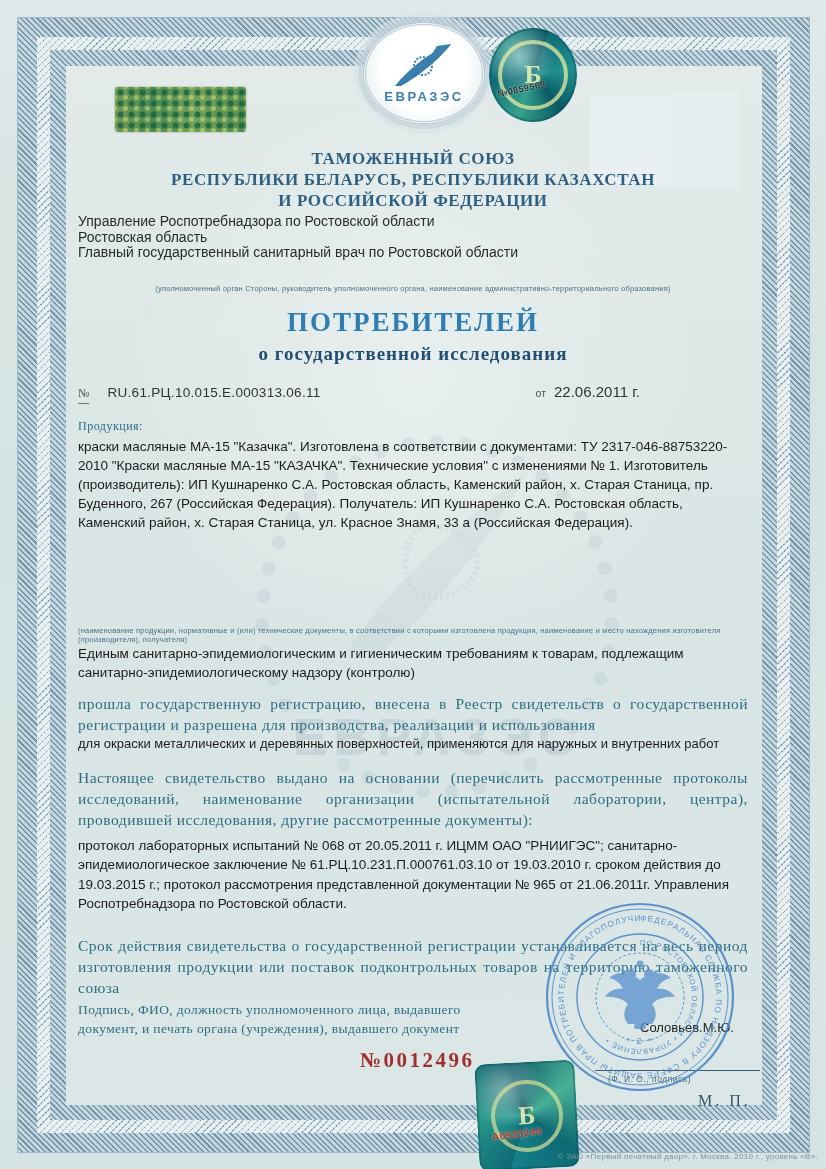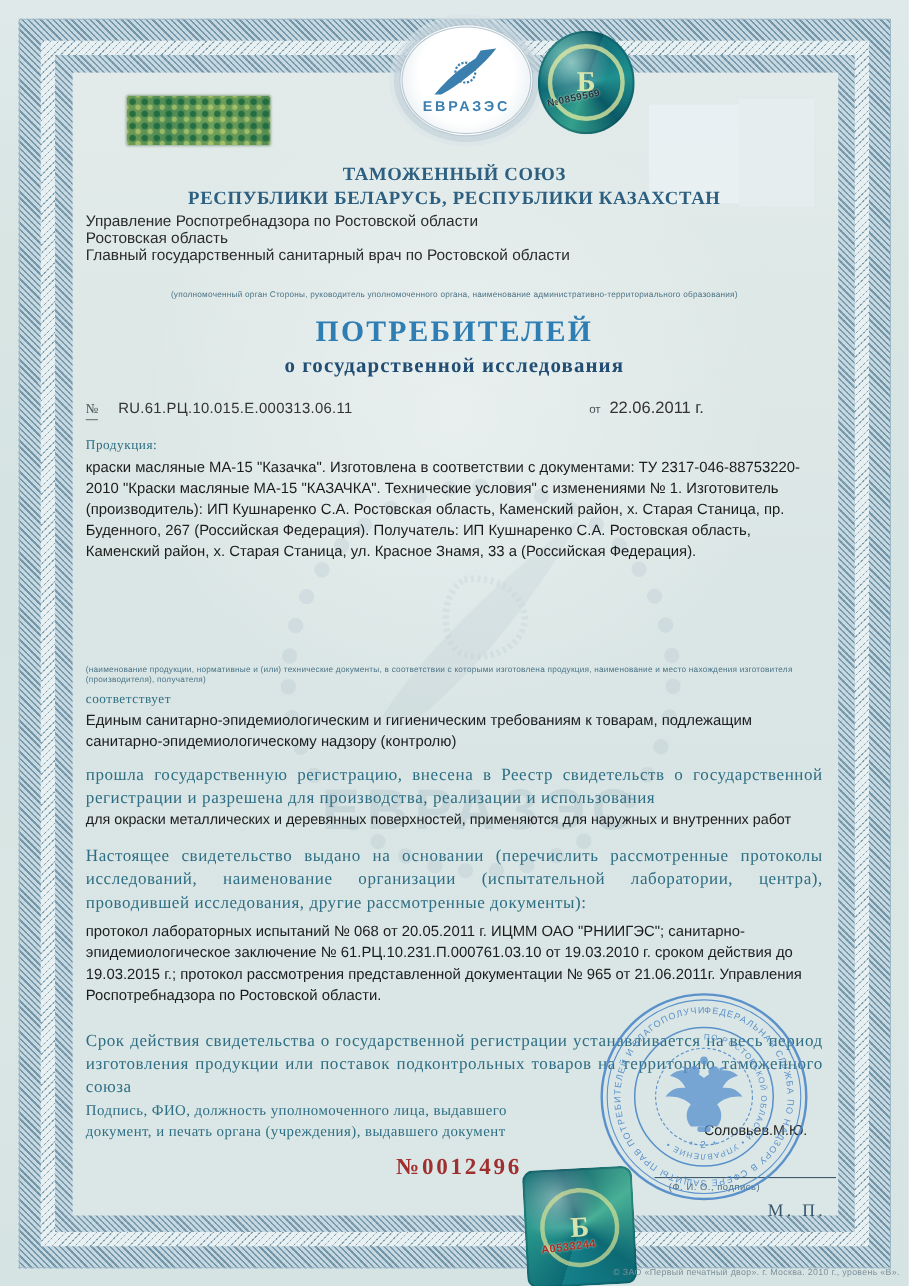--- a/index.html
+++ b/index.html
@@ -203,20 +203,21 @@
     <div class="ring">
       <span class="holo-glyph">Б</span>
     </div>
     <span class="holo-num">№0859569</span>
   </div>
 
   <div class="content">
     <div style="height:88px;"></div>
     <div class="union-line">ТАМОЖЕННЫЙ СОЮЗ</div>
     <div class="union-line">РЕСПУБЛИКИ БЕЛАРУСЬ, РЕСПУБЛИКИ КАЗАХСТАН</div>
+    <div class="union-line">И РОССИЙСКОЙ ФЕДЕРАЦИИ</div>
     <div style="height:3px;"></div>
     <div class="authority">Управление Роспотребнадзора по Ростовской области</div>
     <div class="authority">Ростовская область</div>
     <div class="authority">Главный государственный санитарный врач по Ростовской области</div>
     <div class="tiny-note" style="margin-top:23px;">(уполномоченный орган Стороны, руководитель уполномоченного органа, наименование административно-территориального образования)</div>
     <div class="doc-title" style="margin-top:14px;">ПОТРЕБИТЕЛЕЙ</div>
     <div class="doc-subtitle" style="margin-top:6px;">о государственной исследования</div>
 
     <div class="number-row">
       <span class="no-sym">№</span>
@@ -224,21 +225,20 @@
       <span class="from-lbl">от</span>
       <span class="from-date">22.06.2011 г.</span>
     </div>
 
     <div class="label-serif" style="margin-top:13px;">Продукция:</div>
     <div class="body-sans" style="margin-top:1px;">краски масляные МА-15 "Казачка". Изготовлена в соответствии с документами: ТУ 2317-046-88753220-2010 "Краски масляные МА-15 "КАЗАЧКА". Технические условия" с изменениями № 1. Изготовитель (производитель): ИП Кушнаренко С.А. Ростовская область, Каменский район, х. Старая Станица, пр. Буденного, 267 (Российская Федерация).  Получатель: ИП Кушнаренко С.А. Ростовская область, Каменский район, х. Старая Станица, ул. Красное Знамя, 33 а (Российская Федерация).</div>
 
     <div class="spacer-watermark"></div>
     <div class="tiny-note" style="text-align:left;">(наименование продукции, нормативные и (или) технические документы, в соответствии с которыми изготовлена продукция, наименование и место нахождения изготовителя (производителя), получателя)</div>
 
-    <div class="label-serif" style="margin-top:4px;">соответствует</div>
     <div class="body-sans">Единым санитарно-эпидемиологическим и гигиеническим требованиям к товарам, подлежащим санитарно-эпидемиологическому надзору (контролю)</div>
 
     <div class="teal-par" style="margin-top:11px;">прошла государственную регистрацию, внесена в Реестр свидетельств о государственной регистрации и разрешена для производства, реализации и использования</div>
     <div class="usage-line">для окраски металлических и деревянных поверхностей, применяются для наружных и внутренних работ</div>
 
     <div class="teal-par" style="margin-top:15px;">Настоящее свидетельство выдано на основании (перечислить рассмотренные протоколы исследований, наименование организации (испытательной лаборатории, центра), проводившей исследования, другие рассмотренные документы):</div>
     <div class="body-sans" style="margin-top:6px;line-height:19.5px;">протокол лабораторных испытаний № 068 от 20.05.2011 г. ИЦММ ОАО "РНИИГЭС"; санитарно-эпидемиологическое заключение № 61.РЦ.10.231.П.000761.03.10 от 19.03.2010 г. сроком действия до 19.03.2015 г.; протокол рассмотрения представленной документации № 965 от 21.06.2011г. Управления Роспотребнадзора по Ростовской области.</div>
 
     <div class="teal-par" style="margin-top:21px;">Срок действия свидетельства о государственной регистрации устанавливается на весь период изготовления продукции или поставок подконтрольных товаров на территорию таможенного союза</div>
   </div>

